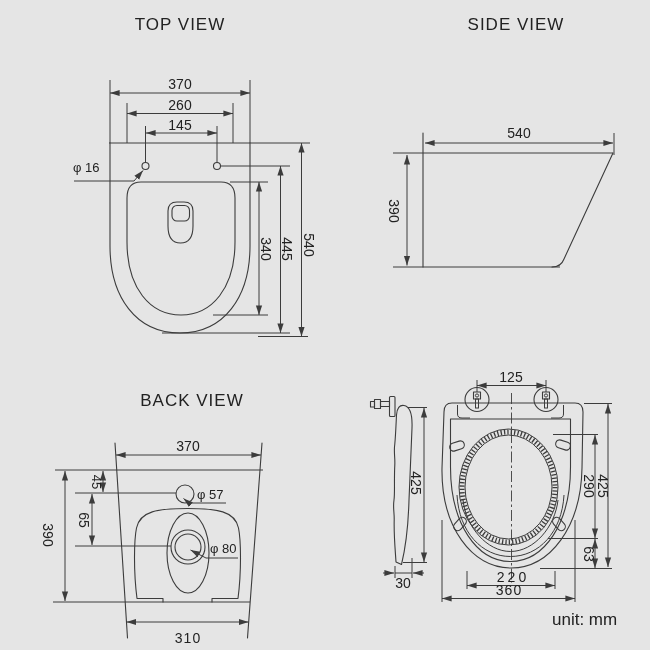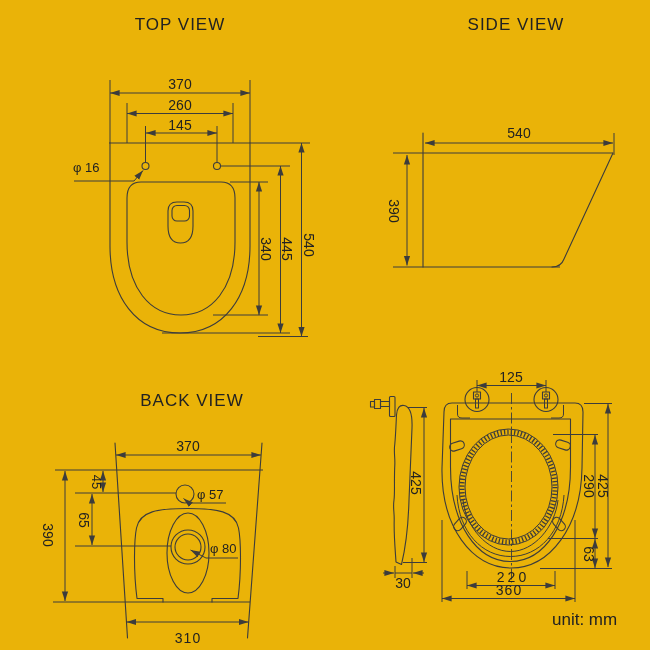--- a/index.html
+++ b/index.html
@@ -1,16 +1,16 @@
 <!DOCTYPE html>
 <html><head>
 <meta charset="utf-8">
 <style>
   html,body{margin:0;padding:0;background:#ffffff;}
-  .stage{position:relative;width:650px;height:650px;background:#eab308;overflow:hidden;
+  .stage{position:relative;width:650px;height:650px;background:#e5e5e5;overflow:hidden;
          font-family:"Liberation Sans", sans-serif;}
   svg{display:block}
   .ln{stroke:#3c3c3c;stroke-width:1;fill:none;}
   .ol{stroke:#3c3c3c;stroke-width:1.1;fill:none;stroke-linejoin:round;stroke-linecap:round;}
   .dim{stroke:#3c3c3c;stroke-width:1;fill:none;}
   .cl{stroke:#3c3c3c;stroke-width:0.9;fill:none;stroke-dasharray:11 3 2.5 3;}
   .hatch{stroke:#3c3c3c;fill:none;stroke-width:5;stroke-dasharray:1.3 2.1;}
   text{fill:#222;font-family:"Liberation Sans", sans-serif;}
   .ttl{font-size:17px;letter-spacing:1px;}
   .lbl{font-size:14px;}

